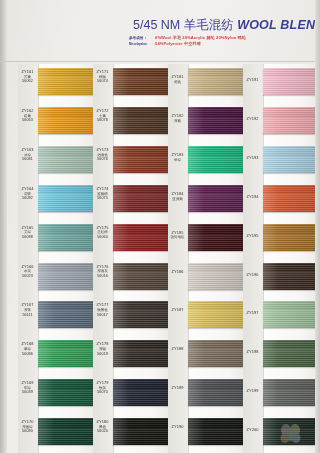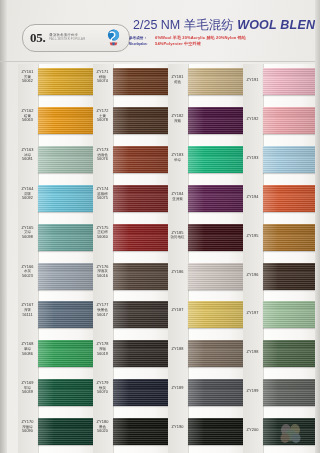--- a/index.html
+++ b/index.html
@@ -112,40 +112,23 @@
     position:absolute;right:14px;bottom:6px;width:30px;height:26px;opacity:.5;
   }
 </style>
 </head>
 <body>
 
 <div id="card">
 
   <div class="header">
 
-    <div class="badge">
-      <span class="badge-num">05.</span>
-      <span class="badge-txt">
-        <span class="badge-cn" style="display:block">最新秋冬流行色卡</span>
-        <span class="badge-en" style="display:block">FALL-WINTER POPULAR</span>
-      </span>
-      <span class="badge-logo">
-        <svg width="19" height="19" viewBox="0 0 19 19">
-          <circle cx="9.5" cy="7" r="5.6" fill="#1f7fc4"></circle>
-          <path d="M9.5 1.4a5.6 5.6 0 0 1 0 11.2z" fill="#45a3e0"></path>
-          <path d="M6.2 4.5c2.6-1.3 5.2.4 4.6 2.9-.5 2-3 2.2-3.4 3.9" stroke="#fff" stroke-width="1.3" fill="none" stroke-linecap="round"></path>
-          <circle cx="7.1" cy="12.2" r="1" fill="#fff"></circle>
-          <path d="M5.6 14.6h7.8l-1.1 2.6H6.7z" fill="#d94a4a"></path>
-          <path d="M8.2 14.6h2.6l-.4 2.6H8.6z" fill="#2e6fb0"></path>
-        </svg>
-      </span>
-    </div>
 
     <div class="title">
-      <span>2/25 NM 羊毛混纺</span>
+      <span>5/45 NM 羊毛混纺</span>
       <span class="t-en">WOOL BLEND</span>
     </div>
 
     <div class="comp">
       <div class="comp-row">
         <span class="comp-lab">参考成份：</span>
         <span class="comp-val">6%Wool 羊毛  20%Acrylic 腈纶  20%Nylon 锦纶</span>
       </div>
       <div class="comp-row">
         <span class="comp-lab2">Miscelapalan:</span>

